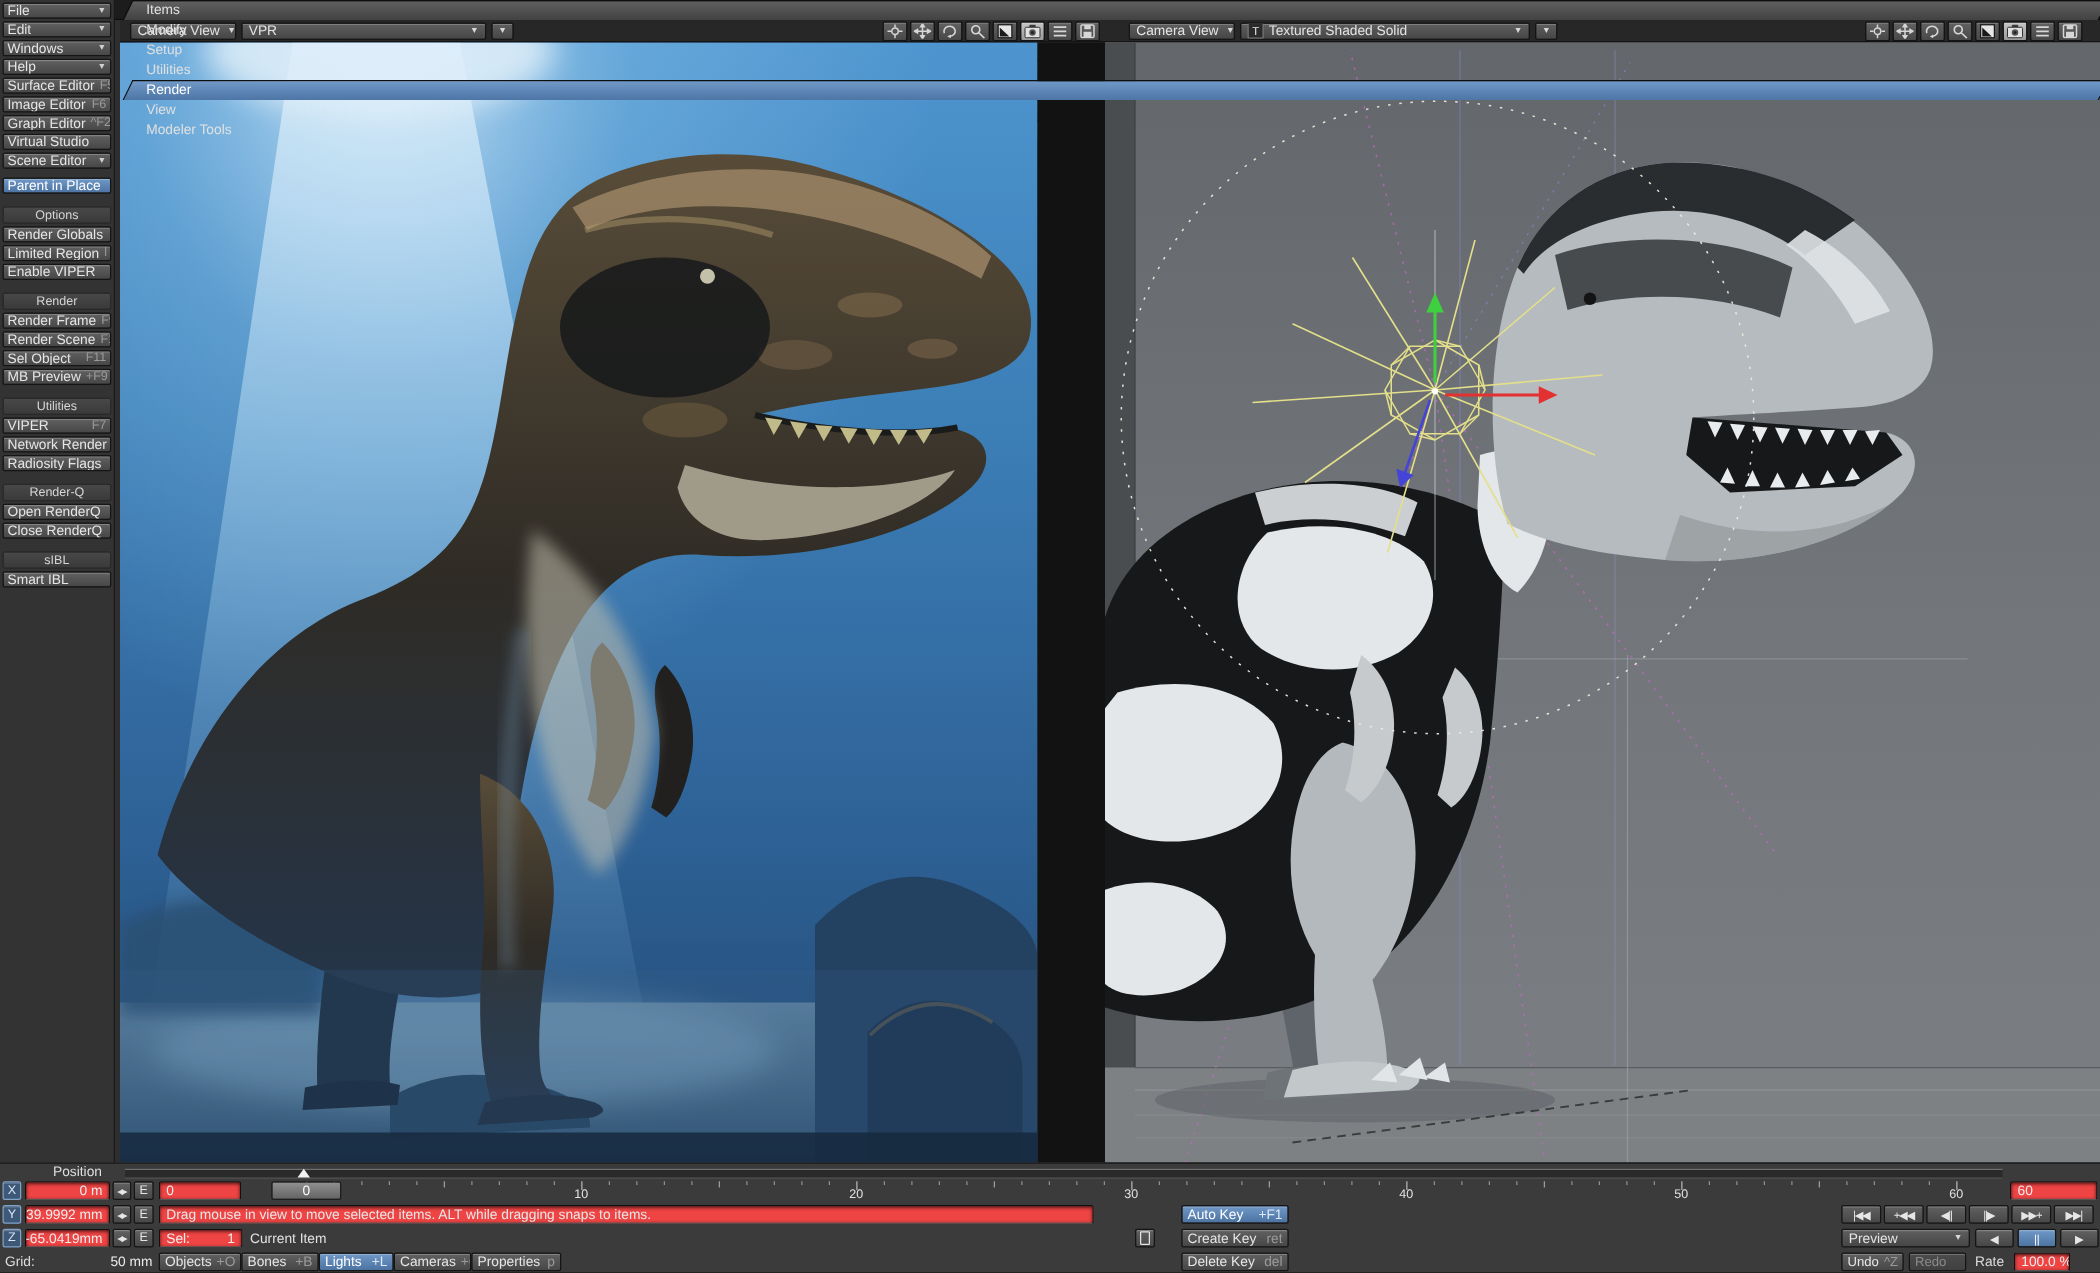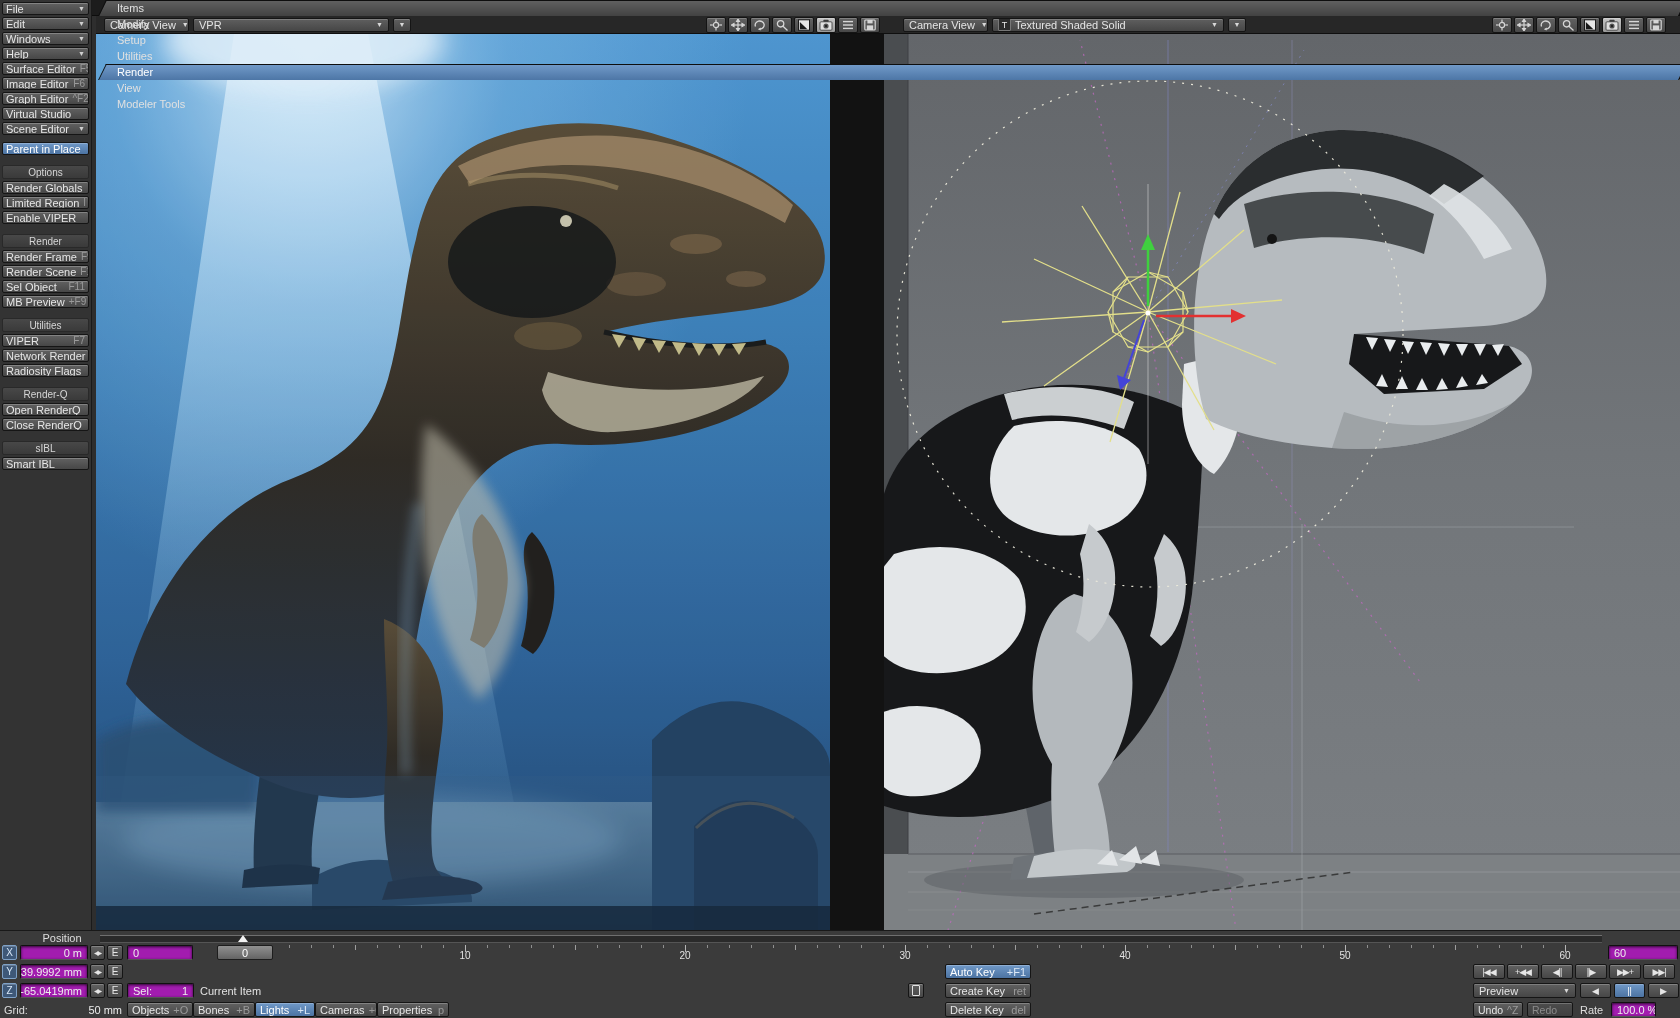--- a/index.html
+++ b/index.html
@@ -7,21 +7,21 @@
   #app{position:relative;width:1680px;height:1018px;background:#2e2e2e;overflow:hidden;
        font-family:"Liberation Sans",sans-serif;font-size:11px;color:#e4e4e4;-webkit-font-smoothing:antialiased;}
   
   .btn{background:linear-gradient(#616161,#474747);border:1px solid #151515;border-radius:2px;
        box-shadow:inset 0 1px 0 rgba(255,255,255,.22);color:#e6e6e6;display:flex;align-items:center;
        padding:0 4px;box-sizing:border-box;white-space:nowrap;overflow:hidden;}
   .btn .sc{margin-left:auto;color:#9a9a9a;padding-left:4px;}
   .btn.blue{background:linear-gradient(var(--accent-hi),#4c73a2);color:#fff;}
   .btn.blue .sc{color:#dce8f6;}
   .btn.dim{color:#8b8b8b;background:linear-gradient(#4c4c4c,#404040);}
-  .field{background:#a21caf;border:1px solid #101010;border-bottom-color:#555;border-radius:2px;
+  .field{background:#ef4444;border:1px solid #101010;border-bottom-color:#555;border-radius:2px;
          box-shadow:inset 0 1px 3px rgba(0,0,0,.75);display:flex;align-items:center;padding:0 5px;
          box-sizing:border-box;color:#ededed;white-space:nowrap;overflow:hidden;}
   .dd{background:linear-gradient(#5f5f5f,#464646);border:1px solid #151515;border-radius:2px;
       box-shadow:inset 0 1px 0 rgba(255,255,255,.2);display:flex;align-items:center;padding:0 5px;
       box-sizing:border-box;white-space:nowrap;overflow:hidden;}
   .dd .arr{margin-left:auto;font-size:7px;color:#d8d8d8;padding-left:6px;}
   
   #sidebar{position:absolute;left:0;top:0;width:92px;height:930px;background:#333;box-sizing:border-box;
            padding:2px 2px 0 2px;border-right:1px solid #1a1a1a;}
   .sbtn{height:13px;margin-bottom:2px;font-size:11px;padding:0 3px;}
@@ -623,20 +623,21 @@
           <div class="rnum" style="left: 488px;">20</div>
           <div class="rnum" style="left: 708px;">30</div>
           <div class="rnum" style="left: 928px;">40</div>
           <div class="rnum" style="left: 1148px;">50</div>
           <div class="rnum" style="left: 1368px;">60</div>
         </div>
       <div id="knob">0</div>
     </div>
     <div class="field" id="endField">60</div>
 
+    <div class="field" id="statusField">Drag mouse in view to move selected items. ALT while dragging snaps to items.</div>
 
     <div class="field" id="selField">
       <span>Sel:</span>
       <span class="v">1</span>
     </div>
     <div id="ciLabel">Current Item</div>
     <div class="btn" id="miniProp">
         <span class="propGlyph"></span>
       </div>
 

